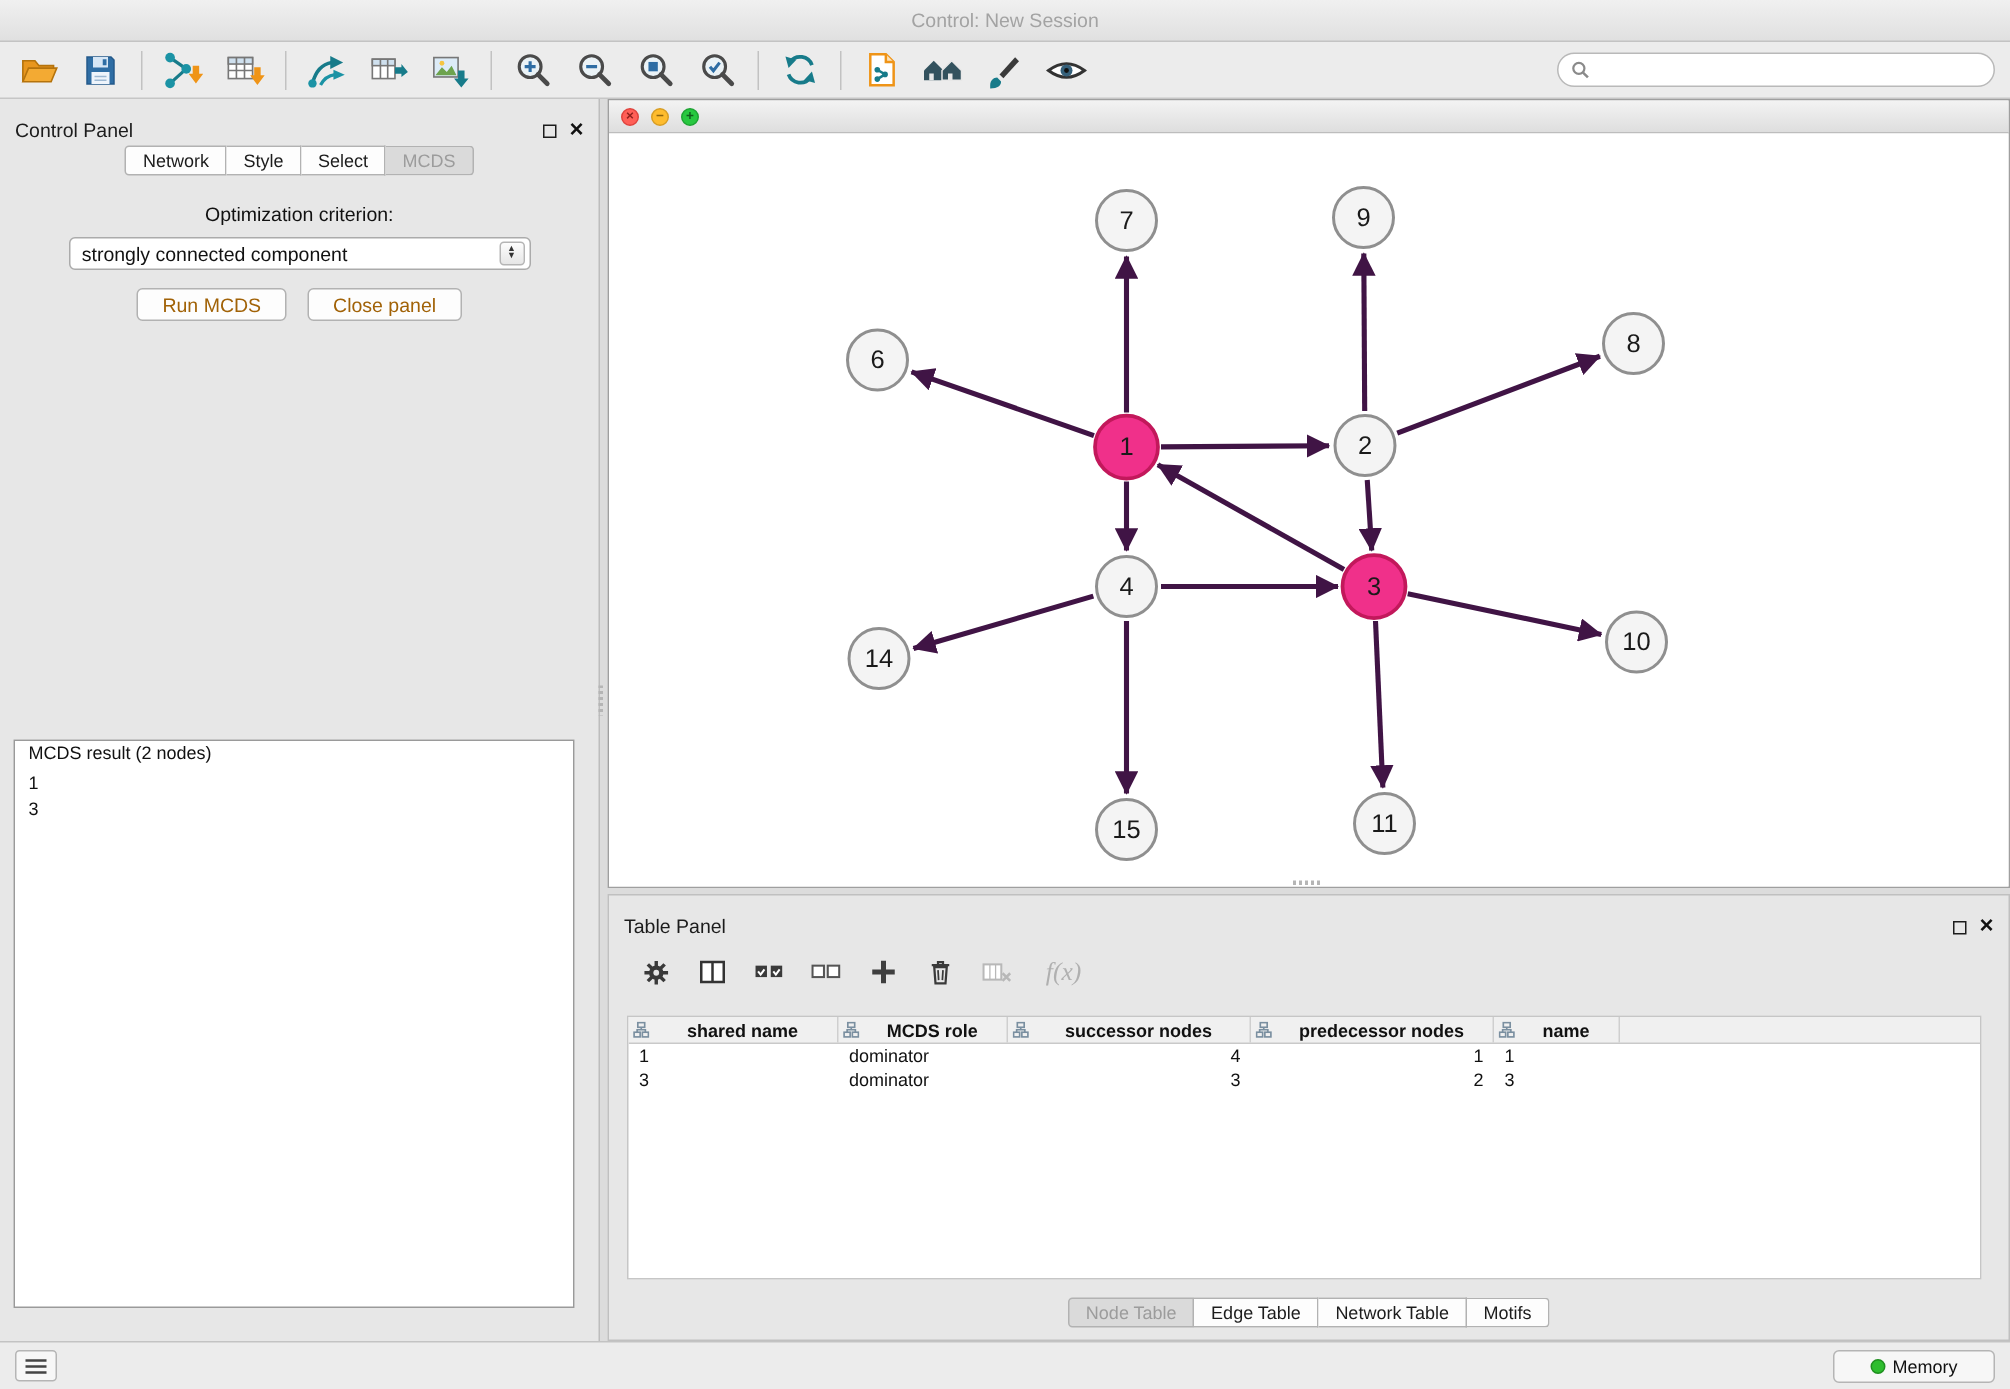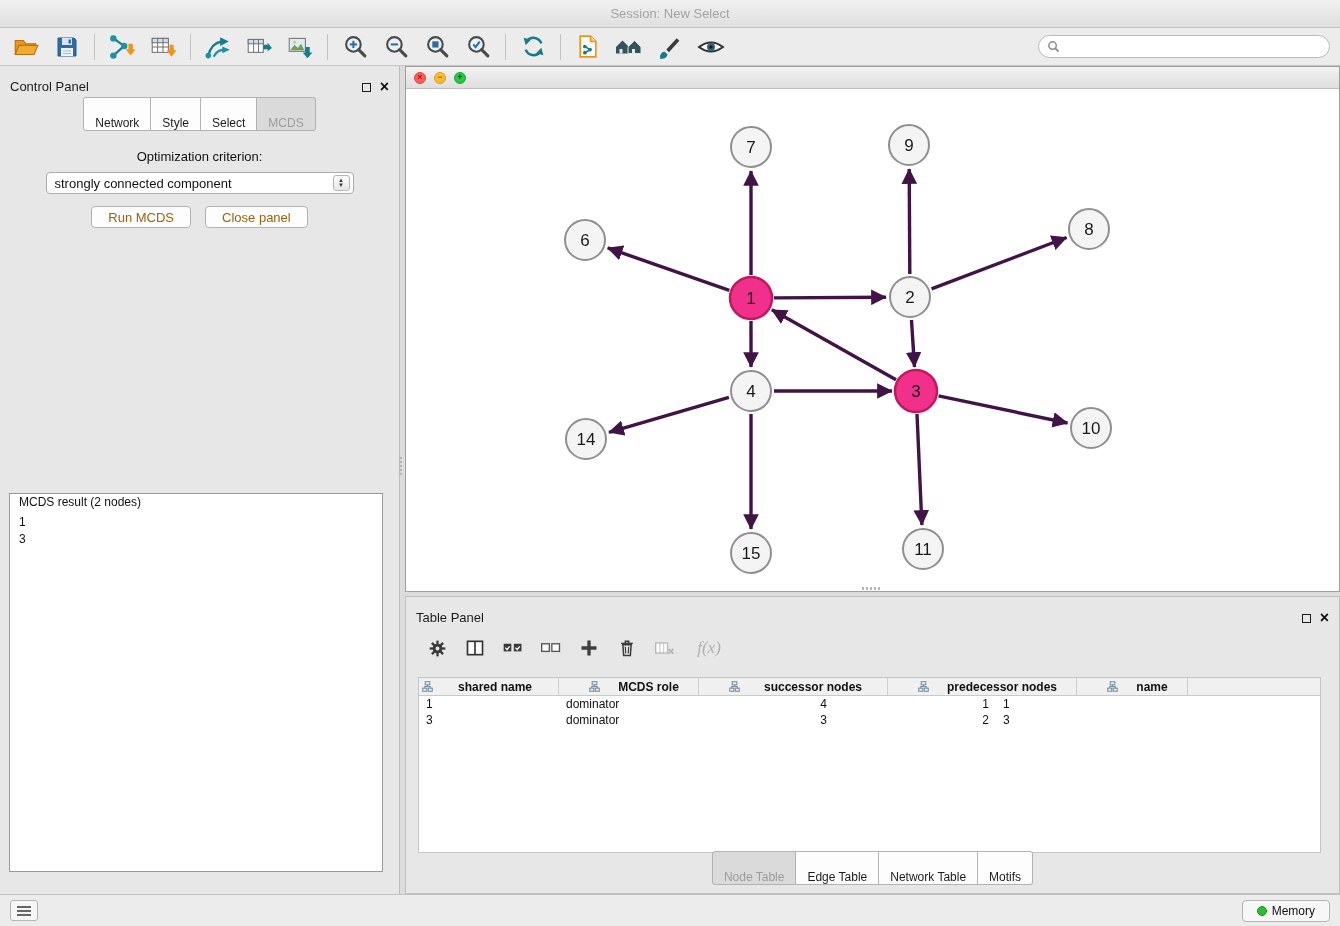--- a/index.html
+++ b/index.html
@@ -22,21 +22,21 @@
   .search-box input{border:none;outline:none;flex:1;font-size:12px;background:transparent;height:18px;}
 
   
   .control-panel{position:absolute;left:0;top:66px;width:400px;bottom:32px;background:#e7e7e7;
     border-right:1px solid #bdbdbd;}
   .panel-header{height:28px;display:flex;align-items:flex-end;padding:0 10px;font-size:13px;color:#1c1c1c;}
   .panel-header-controls{margin-left:auto;display:flex;align-items:center;gap:9px;}
   .float-box{width:9px;height:9px;border:1.5px solid #1c1c1c;display:inline-block;}
   .close-x{font-size:16px;font-weight:bold;color:#111;line-height:14px;}
   .seg-tabs{display:flex;justify-content:center;margin-top:3px;}
-  .seg-tab{height:20px;line-height:18px;padding:16px 11px;font-size:12px;background:#fdfdfd;
+  .seg-tab{height:20px;line-height:18px;padding:0 11px;font-size:12px;background:#fdfdfd;
     border:1px solid #b2b2b2;border-left:none;color:#1c1c1c;}
   .seg-tab:first-child{border-left:1px solid #b2b2b2;border-radius:3px 0 0 3px;}
   .seg-tab:last-child{border-radius:0 3px 3px 0;}
   .seg-tab.active{background:#dadada;color:#9c9c9c;}
   .opt-label{text-align:center;margin-top:18px;font-size:13px;color:#111;}
   .dropdown{margin:8px auto 0;width:308px;height:22px;background:#fff;border:1px solid #ababab;
     border-radius:4px;display:flex;align-items:center;font-size:13px;color:#111;
     padding-left:8px;position:relative;}
   .dd-stepper{position:absolute;right:3px;top:2px;width:17px;height:16px;
     background:linear-gradient(#fdfdfd,#e6e6e6);border:1px solid #b5b5b5;border-radius:3px;
@@ -71,42 +71,42 @@
     background:repeating-linear-gradient(90deg,#b5b5b5 0 2px,transparent 2px 4px);}
 
   
   .table-panel{position:absolute;left:405px;top:596px;width:935px;bottom:32px;background:#e7e7e7;
     border:1px solid #c0c0c0;}
   .tp-toolbar{height:38px;margin-top:4px;display:flex;align-items:center;padding-left:20px;gap:16px;}
   .tp-ic{width:22px;display:flex;align-items:center;justify-content:center;}
   .fx-label{font-family:"Liberation Serif",serif;font-style:italic;font-size:17px;color:#b0b0b0;}
   .tbl{position:absolute;left:12px;right:18px;top:80px;height:176px;background:#fff;
     border:1px solid #c6c6c6;overflow:hidden;}
-  .tbl-header{display:flex;height:18px;background:#f0f0f0;border-bottom:1px solid #c9c9c9;gap:27px;}
+  .tbl-header{display:flex;height:18px;background:#f0f0f0;border-bottom:1px solid #c9c9c9;}
   .th{display:flex;align-items:center;padding:0 3px;border-right:1px solid #cfcfcf;
     font-size:12px;font-weight:bold;color:#111;gap:2px;flex:none;}
   .th-label{flex:1;text-align:center;font-weight:bold;}
   .tr{display:flex;height:16px;align-items:center;}
   .td{font-size:12px;padding:0 7px;color:#111;flex:none;}
   .tp-tabs{position:absolute;bottom:8px;left:0;right:0;display:flex;justify-content:center;}
 
   
   .statusbar{position:absolute;left:0;right:0;bottom:0;height:32px;background:#ececec;
     border-top:1px solid #c3c3c3;display:flex;align-items:center;padding:0 10px;}
   .menu-btn{width:28px;height:21px;border:1px solid #b5b5b5;border-radius:3px;background:#f7f7f7;
     display:flex;align-items:center;justify-content:center;}
   .memory-btn{margin-left:auto;height:22px;border:1px solid #b5b5b5;border-radius:4px;background:#f7f7f7;
-    display:flex;align-items:center;gap:5px;padding:0 14px;font-size:12px;color:#111;}
+    display:flex;align-items:center;gap:5px;padding:0 24px;font-size:12px;color:#111;}
   .green-dot{width:10px;height:10px;border-radius:50%;background:#2EBD2E;border:1px solid #1f8f1f;}
 </style>
 </head>
 <body>
 
 <div class="titlebar">
-  <span>Session: New Select</span>
+  <span>Control: New Session</span>
 </div>
 
 <div class="toolbar">
   <button class="tb-btn">
     <svg viewBox="0 0 26 26" width="28" height="28">
       <path d="M3 20 V7 h7.5 l2.5 3 h9 v3" fill="#e8961e" stroke="#b5730c" stroke-width="1"></path>
       <path d="M3 20 L6.5 11.5 H24 L20.5 20 Z" fill="#f3aa33" stroke="#b5730c" stroke-width="1"></path>
     </svg>
   </button>
   <button class="tb-btn">

